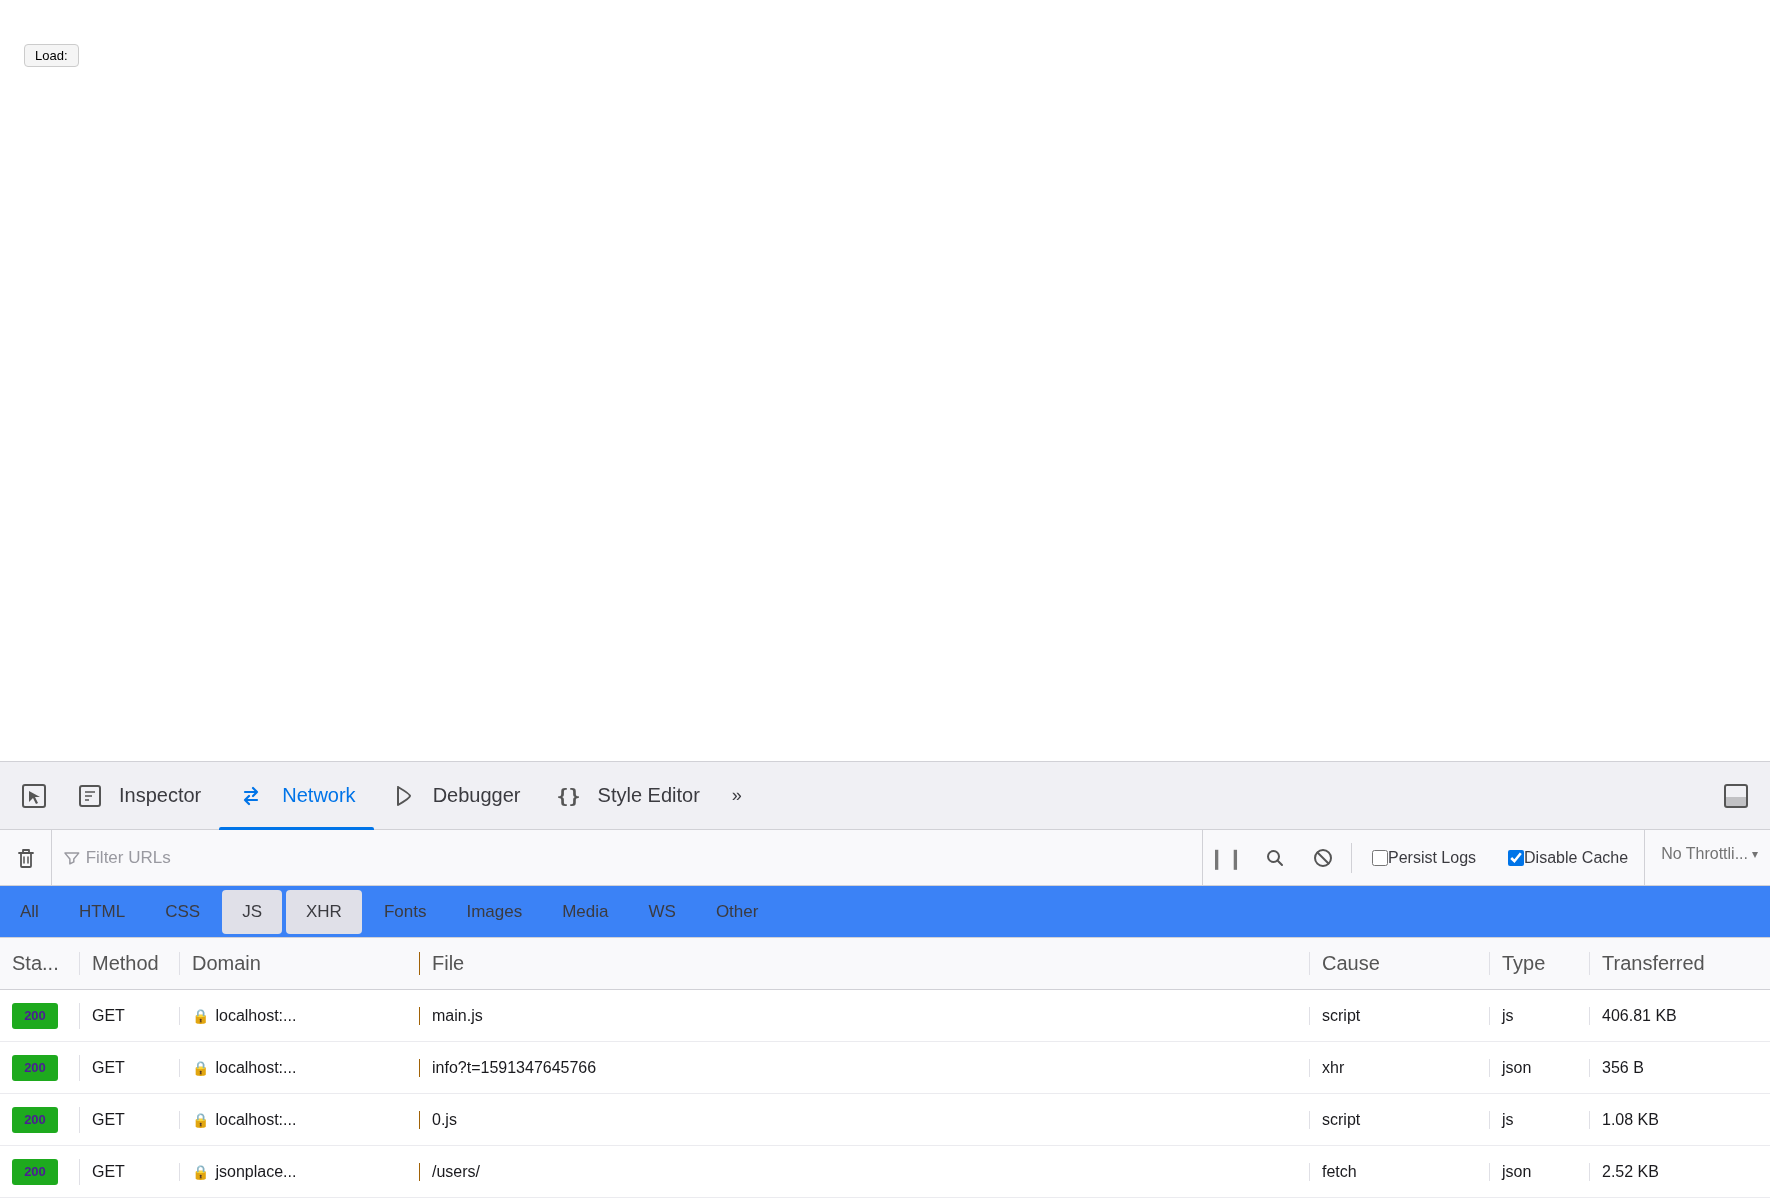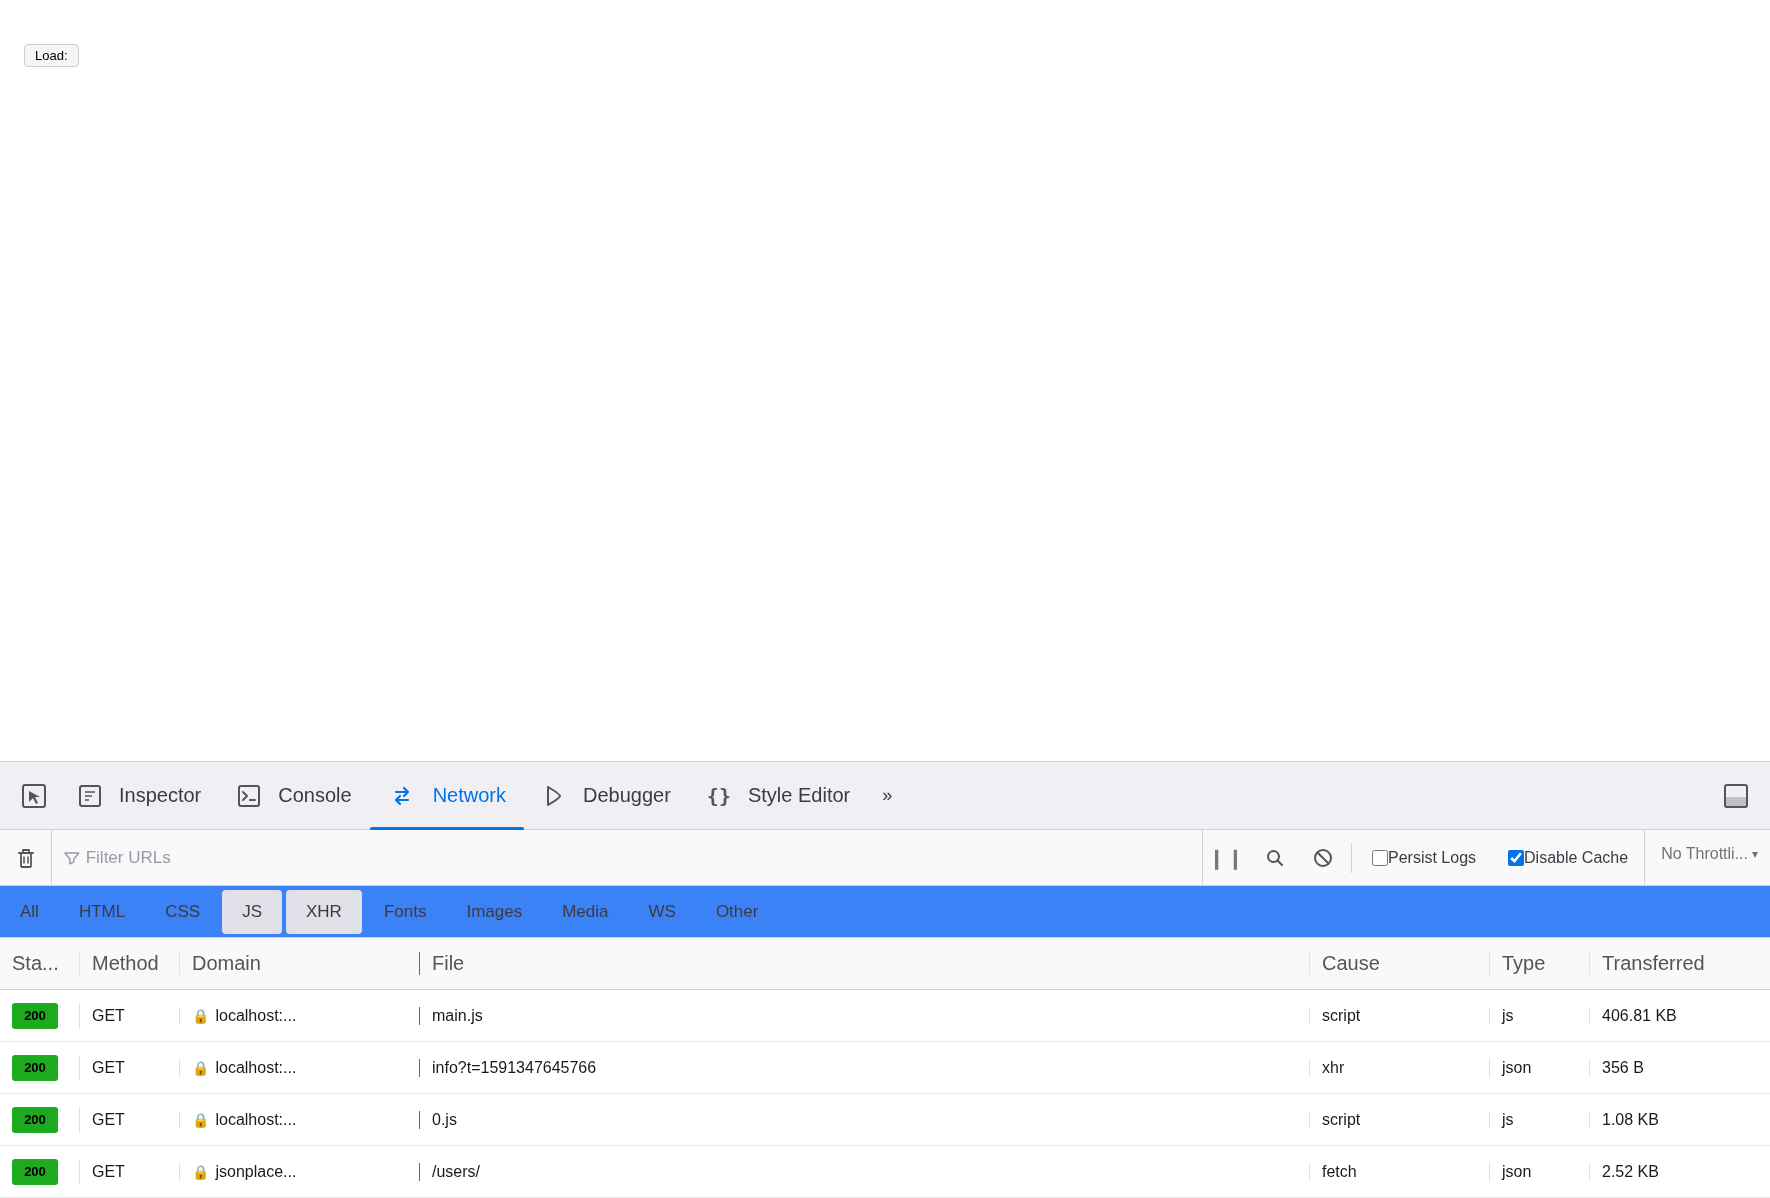--- a/index.html
+++ b/index.html
@@ -347,21 +347,21 @@
       font-size: 16px;
       color: #1a1a1e;
       background: #ffffff;
     }
 
     .status-badge {
       display: inline-flex;
       align-items: center;
       justify-content: center;
       background: #1eaa1e;
-      color: #000000;
+      color: #4c1d95;
       font-size: 13px;
       font-weight: 700;
       border-radius: 3px;
       padding: 2px 6px;
       min-width: 46px;
       height: 26px;
     }
 
     .domain-cell {
       display: flex;
@@ -405,30 +405,20 @@
         <svg width="24" height="24" viewBox="0 0 24 24" fill="none">
           <rect x="2" y="2" width="20" height="20" rx="2" stroke="#555" stroke-width="2" fill="none"></rect>
           <path d="M7 8 L17 8" stroke="#555" stroke-width="1.5"></path>
           <path d="M7 12 L14 12" stroke="#555" stroke-width="1.5"></path>
           <path d="M7 16 L11 16" stroke="#555" stroke-width="1.5"></path>
         </svg>
       </span>
       <span class="tab-label">Inspector</span>
     </div>
 
-    <div class="tab-item">
-      <span class="tab-icon">
-        <svg width="24" height="24" viewBox="0 0 24 24" fill="none">
-          <rect x="2" y="2" width="20" height="20" rx="2" stroke="#555" stroke-width="2" fill="none"></rect>
-          <path d="M6 8 L10 12 L6 16" stroke="#555" stroke-width="2" stroke-linecap="round" stroke-linejoin="round" fill="none"></path>
-          <path d="M13 16 L18 16" stroke="#555" stroke-width="2" stroke-linecap="round"></path>
-        </svg>
-      </span>
-      <span class="tab-label">Console</span>
-    </div>
 
     <div class="tab-item active">
       <span class="tab-icon">
         <svg width="28" height="28" viewBox="0 0 28 28" fill="none">
           <path d="M8 10 L20 10 M20 10 L16 6 M20 10 L16 14" stroke="#0074e8" stroke-width="2.2" stroke-linecap="round" stroke-linejoin="round"></path>
           <path d="M20 18 L8 18 M8 18 L12 14 M8 18 L12 22" stroke="#0074e8" stroke-width="2.2" stroke-linecap="round" stroke-linejoin="round"></path>
         </svg>
       </span>
       <span class="tab-label" style="color:#0074e8;font-weight:500;">Network</span>
     </div>

